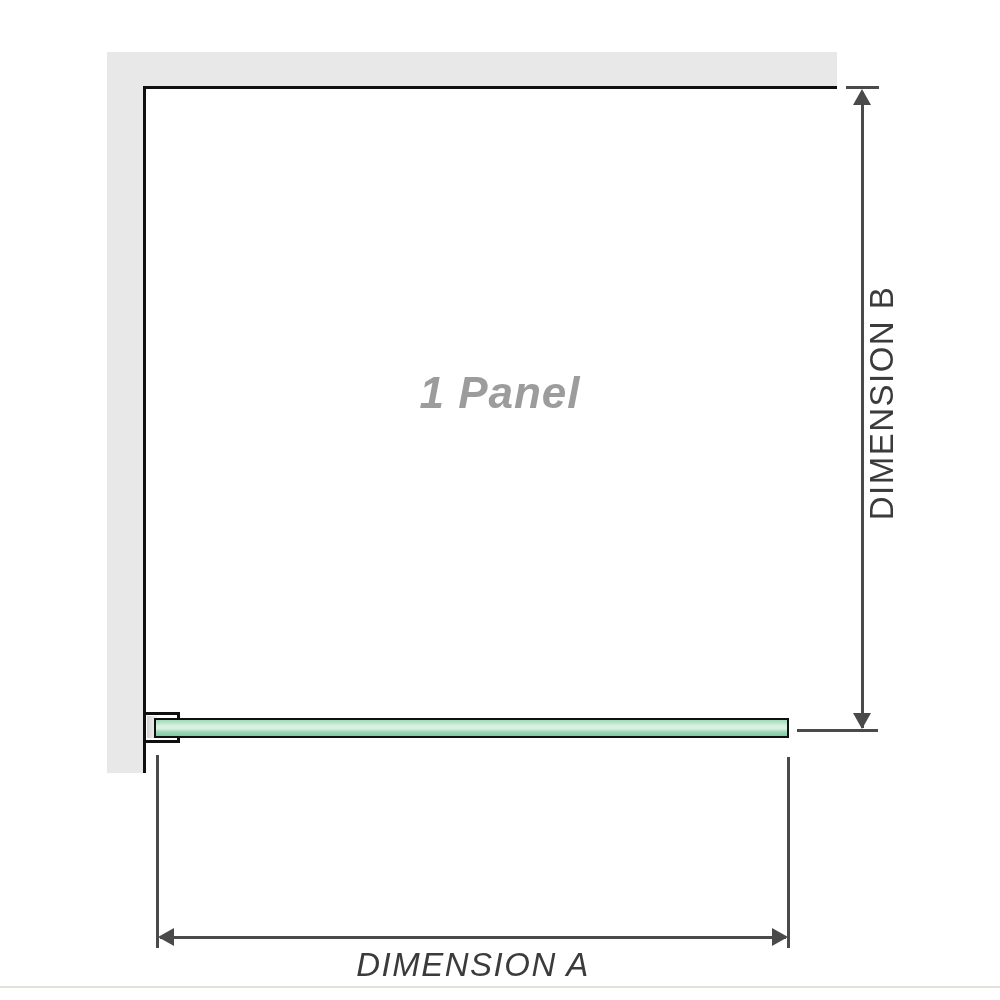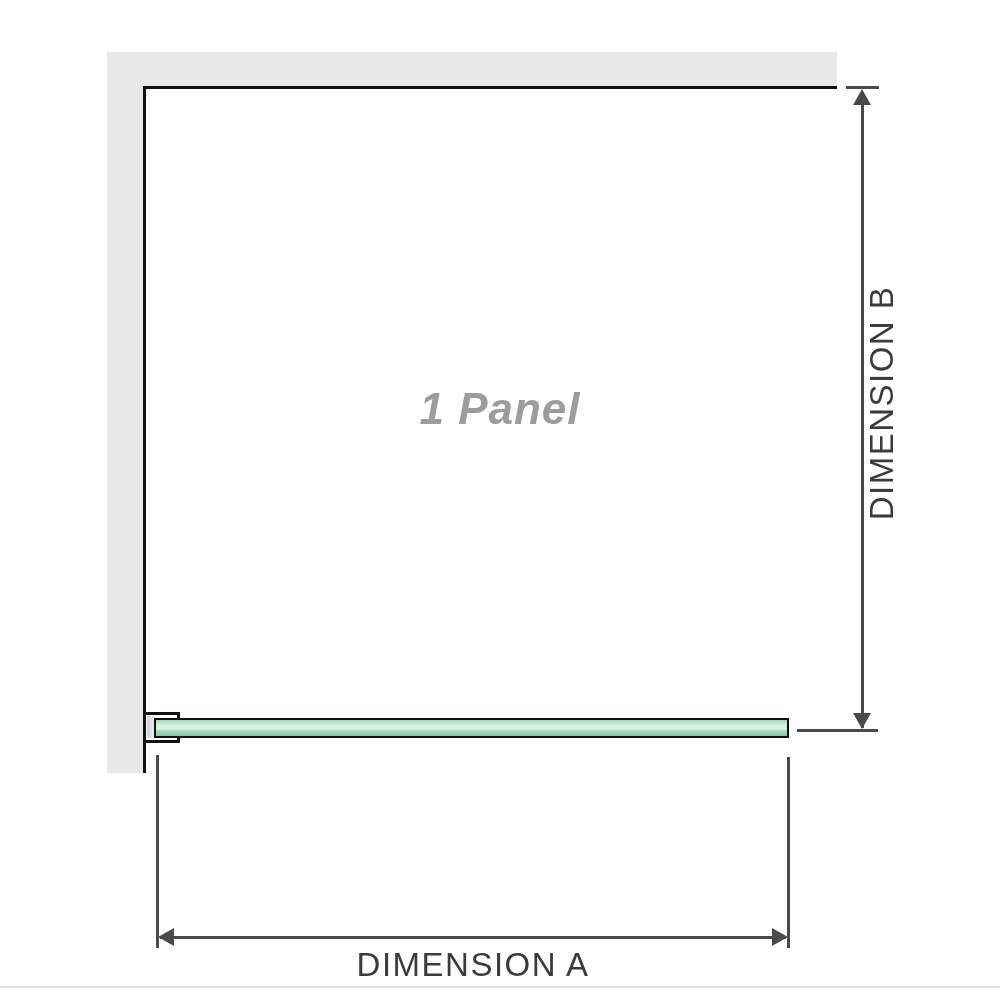--- a/index.html
+++ b/index.html
@@ -32,21 +32,21 @@
     left: 143px; top: 86px; width: 694px; height: 3px;
     background: var(--outline, #101010);
   }
   .room-border-left {
     left: 143px; top: 86px; width: 3px; height: 687px;
     background: var(--outline, #101010);
   }
 
   
   .panel-label {
-    left: 350px; top: 384px; width: 300px;
+    left: 350px; top: 368px; width: 300px;
     text-align: center;
     font-size: 44px;
     font-style: italic;
     font-weight: bold;
     letter-spacing: 1px;
     color: var(--panel_text, #9c9c9c);
   }
 
   
   .glass-panel {
@@ -114,20 +114,21 @@
     color: var(--label_text, #3b3b3b);
     white-space: nowrap;
   }
   .dim-b-label {
     left: 882px; top: 403px;
     transform: translate(-50%, -50%) rotate(-90deg);
   }
   .dim-a-label {
     left: 473px; top: 965px;
     transform: translate(-50%, -50%);
+    font-style: italic;
   }
 
   .bottom-edge-line {
     left: 0; top: 986px; width: 1000px; height: 2px;
     background: #e4e1da;
   }
 </style>
 </head>
 <body>
 

